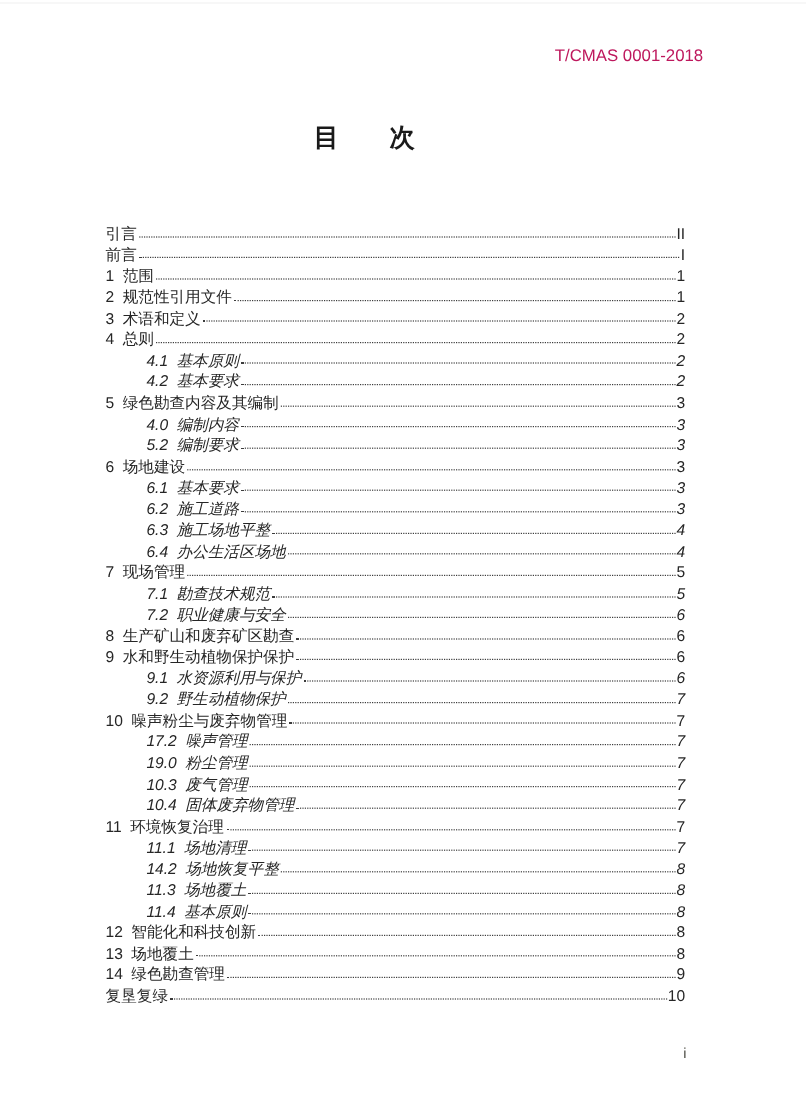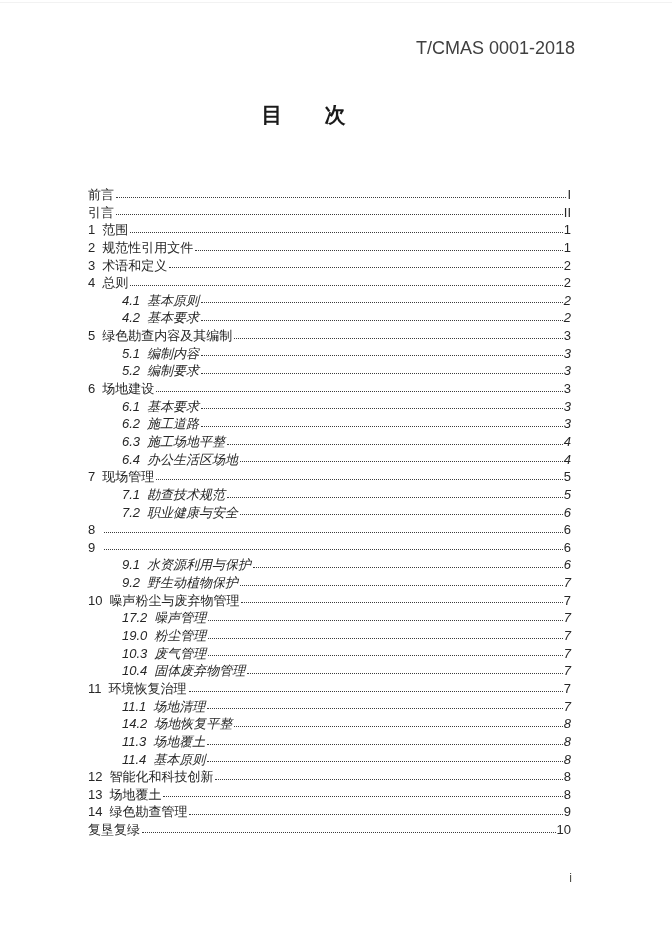--- a/index.html
+++ b/index.html
@@ -14,23 +14,23 @@
   }
   .top-edge {
     position: absolute;
     top: 2px; left: 0;
     width: 100%; height: 1px;
     background: #f2f2f2;
   }
   .header {
     position: absolute;
     top: 38px;
-    right: 97px;
-    font-size: 18px;
-    color: #404040;
+    right: 86px;
+    font-size: 14px;
+    color: #be185d;
   }
   .doc-title {
     position: absolute;
     top: 101px;
     left: 0;
     width: 607px;
     margin: 0;
     text-align: center;
     font-size: 21px;
     font-weight: bold;
@@ -80,30 +80,30 @@
 
   <div class="header">
     <span>T/CMAS 0001-2018</span>
   </div>
 
   <h1 class="doc-title">目　　次</h1>
 
   <div class="toc" id="toc-list">
   <div class="toc-row level-1">
 
+    <span class="toc-title">引言</span>
+    <span class="leader"></span>
+    <span class="toc-page">II</span>
+  </div>
+
+  <div class="toc-row level-1">
+
     <span class="toc-title">前言</span>
     <span class="leader"></span>
     <span class="toc-page">I</span>
-  </div>
-
-  <div class="toc-row level-1">
-
-    <span class="toc-title">引言</span>
-    <span class="leader"></span>
-    <span class="toc-page">II</span>
   </div>
 
   <div class="toc-row level-1">
     <span class="toc-num">1</span>
     <span class="toc-title">范围</span>
     <span class="leader"></span>
     <span class="toc-page">1</span>
   </div>
 
   <div class="toc-row level-1">
@@ -142,21 +142,21 @@
   </div>
 
   <div class="toc-row level-1">
     <span class="toc-num">5</span>
     <span class="toc-title">绿色勘查内容及其编制</span>
     <span class="leader"></span>
     <span class="toc-page">3</span>
   </div>
 
   <div class="toc-row level-2">
-    <span class="toc-num">5.1</span>
+    <span class="toc-num">4.0</span>
     <span class="toc-title">编制内容</span>
     <span class="leader"></span>
     <span class="toc-page">3</span>
   </div>
 
   <div class="toc-row level-2">
     <span class="toc-num">5.2</span>
     <span class="toc-title">编制要求</span>
     <span class="leader"></span>
     <span class="toc-page">3</span>
@@ -213,26 +213,28 @@
 
   <div class="toc-row level-2">
     <span class="toc-num">7.2</span>
     <span class="toc-title">职业健康与安全</span>
     <span class="leader"></span>
     <span class="toc-page">6</span>
   </div>
 
   <div class="toc-row level-1">
     <span class="toc-num">8</span>
+    <span class="toc-title">生产矿山和废弃矿区勘查</span>
     <span class="leader"></span>
     <span class="toc-page">6</span>
   </div>
 
   <div class="toc-row level-1">
     <span class="toc-num">9</span>
+    <span class="toc-title">水和野生动植物保护保护</span>
     <span class="leader"></span>
     <span class="toc-page">6</span>
   </div>
 
   <div class="toc-row level-2">
     <span class="toc-num">9.1</span>
     <span class="toc-title">水资源利用与保护</span>
     <span class="leader"></span>
     <span class="toc-page">6</span>
   </div>

